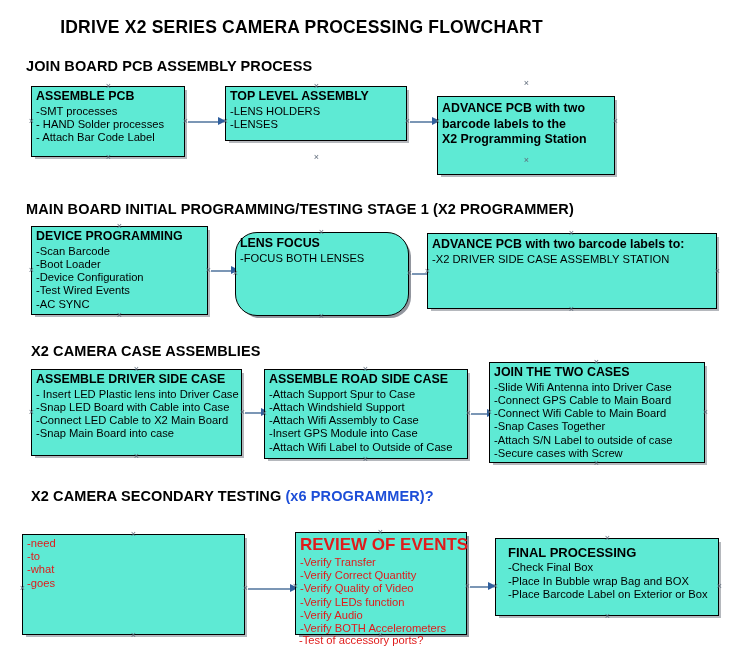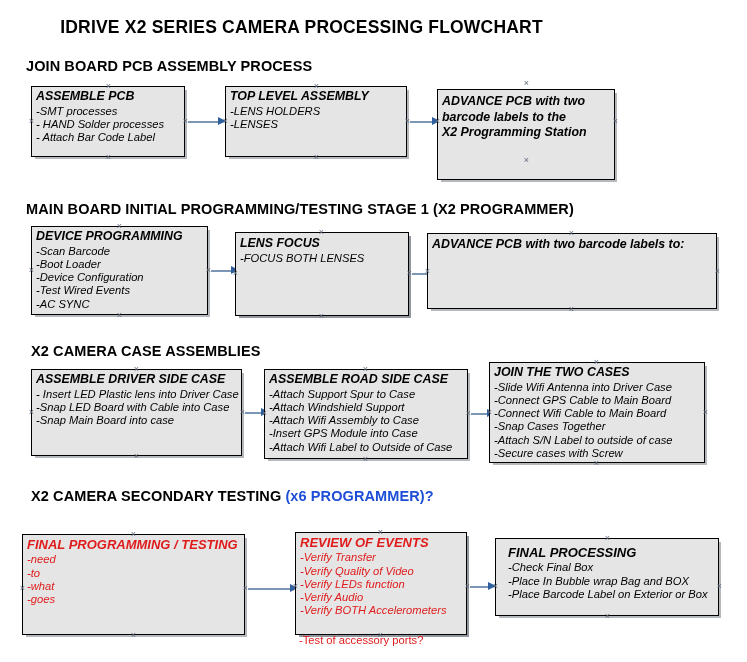--- a/index.html
+++ b/index.html
@@ -25,26 +25,25 @@
   .sec-head{
     position:absolute;
     font-size:14.5px;font-weight:bold;letter-spacing:.1px;
     white-space:nowrap;
   }
   .sec-head .red{color:#1d4ed8;}
 
   
   .box{
     position:absolute;
-    background:#e5e5e5;
+    background:#5eead4;
     border:1px solid #000;
     box-sizing:border-box;
     box-shadow:3px 3px 0 -1px rgba(120,125,135,.55);
     overflow:visible;
-    font-style:italic;
   }
   .box.thick{border:1px solid #000;box-shadow:3px 3px 0 -1px rgba(110,115,125,.75);}
   .box-inner{
     position:absolute;left:4px;top:2px;right:2px;
     line-height:1.18;
   }
   .b-title{
     font-size:12.4px;font-weight:bold;white-space:nowrap;
     padding-bottom:1px;
   }
@@ -100,38 +99,38 @@
   <div class="xh" style="left:105px;top:83px;"></div>
   <div class="xh" style="left:105px;top:154px;"></div>
   <div class="xh" style="left:28px;top:118px;"></div>
   <div class="xh" style="left:182px;top:118px;"></div>
 
   <div class="arrow" style="left:188px;top:117px;width:38px;">
     <div class="shaft"></div>
       <div class="head"></div>
   </div>
 
-  <div class="box" style="left:225px;top:86px;width:182px;height:71px;">
+  <div class="box" style="left:225px;top:86px;width:182px;height:55px;">
     <div class="box-inner">
       <div class="b-title">TOP LEVEL ASSEMBLY</div>
       <div class="b-line">-LENS HOLDERS</div>
       <div class="b-line">-LENSES</div>
     </div>
   </div>
   <div class="xh" style="left:313px;top:83px;"></div>
   <div class="xh" style="left:313px;top:154px;"></div>
   <div class="xh" style="left:222px;top:118px;"></div>
   <div class="xh" style="left:404px;top:118px;"></div>
 
   <div class="arrow" style="left:410px;top:117px;width:30px;">
     <div class="shaft"></div>
       <div class="head"></div>
   </div>
 
-  <div class="box" style="left:437px;top:89px;width:178px;height:91px;">
+  <div class="box" style="left:437px;top:96px;width:178px;height:79px;">
     <div class="box-inner" style="top:4px;">
       <div class="b-title">ADVANCE PCB with two</div>
       <div class="b-title">barcode labels to the</div>
       <div class="b-title"> X2 Programming Station</div>
     </div>
   </div>
   <div class="xh" style="left:523px;top:80px;"></div>
   <div class="xh" style="left:523px;top:157px;"></div>
   <div class="xh" style="left:434px;top:118px;"></div>
   <div class="xh" style="left:612px;top:118px;"></div>
@@ -153,55 +152,57 @@
   <div class="xh" style="left:116px;top:223px;"></div>
   <div class="xh" style="left:116px;top:312px;"></div>
   <div class="xh" style="left:28px;top:267px;"></div>
   <div class="xh" style="left:205px;top:267px;"></div>
 
   <div class="arrow" style="left:211px;top:266px;width:28px;">
     <div class="shaft"></div>
       <div class="head"></div>
   </div>
 
-  <div class="box thick" style="left:235px;top:232px;width:174px;height:84px;">
+  <div class="box thick" style="left:235px;top:232px;width:174px;height:84px;border-radius:22px;">
     <div class="box-inner" style="top:3px;">
       <div class="b-title">LENS FOCUS</div>
       <div class="b-line">-FOCUS BOTH LENSES</div>
     </div>
   </div>
   <div class="xh" style="left:318px;top:229px;"></div>
   <div class="xh" style="left:318px;top:313px;"></div>
   <div class="xh" style="left:232px;top:270px;"></div>
   <div class="xh" style="left:406px;top:270px;"></div>
 
   <div class="arrow" style="left:412px;top:269px;width:30px;">
     <div class="shaft"></div>
       <div class="head"></div>
   </div>
 
   <div class="box" style="left:427px;top:233px;width:290px;height:76px;">
     <div class="box-inner" style="top:3px;">
       <div class="b-title">ADVANCE PCB with two barcode labels to:</div>
+      <div class="b-line">-X2 DRIVER  SIDE  CASE  ASSEMBLY STATION</div>
     </div>
   </div>
   <div class="xh" style="left:568px;top:230px;"></div>
   <div class="xh" style="left:568px;top:306px;"></div>
   <div class="xh" style="left:424px;top:268px;"></div>
   <div class="xh" style="left:714px;top:268px;"></div>
 
   <div class="sec-head" style="left:31px;top:343px;">
     <span>X2 CAMERA CASE ASSEMBLIES</span>
   </div>
 
   <div class="box" style="left:31px;top:369px;width:211px;height:87px;">
     <div class="box-inner">
       <div class="b-title">ASSEMBLE DRIVER SIDE CASE</div>
       <div class="b-line">- Insert LED Plastic lens into Driver Case</div>
       <div class="b-line">-Snap LED Board with Cable into Case</div>
+      <div class="b-line">-Connect LED Cable to X2 Main Board</div>
       <div class="b-line">-Snap Main Board into case</div>
     </div>
   </div>
   <div class="xh" style="left:133px;top:366px;"></div>
   <div class="xh" style="left:133px;top:453px;"></div>
   <div class="xh" style="left:28px;top:409px;"></div>
   <div class="xh" style="left:239px;top:409px;"></div>
 
   <div class="arrow" style="left:245px;top:408px;width:24px;">
     <div class="shaft"></div>
@@ -243,41 +244,41 @@
   <div class="xh" style="left:593px;top:460px;"></div>
   <div class="xh" style="left:486px;top:409px;"></div>
   <div class="xh" style="left:702px;top:409px;"></div>
 
   <div class="sec-head" style="left:31px;top:488px;">
     <span>X2 CAMERA SECONDARY TESTING </span><span class="red">(x6 PROGRAMMER)?</span>
   </div>
 
   <div class="box red" style="left:22px;top:534px;width:223px;height:101px;">
     <div class="box-inner">
-      <div class="b-title" style="font-size:13px;">FINAL PROGRAMMING / TESTING</div>
       <div class="b-line">-need</div>
       <div class="b-line">-to</div>
       <div class="b-line">-what</div>
       <div class="b-line">-goes</div>
     </div>
   </div>
   <div class="xh" style="left:130px;top:531px;"></div>
   <div class="xh" style="left:130px;top:632px;"></div>
   <div class="xh" style="left:19px;top:585px;"></div>
   <div class="xh" style="left:242px;top:585px;"></div>
 
   <div class="arrow" style="left:248px;top:584px;width:50px;">
     <div class="shaft"></div>
       <div class="head"></div>
   </div>
 
   <div class="box thick red" style="left:295px;top:532px;width:172px;height:103px;">
     <div class="box-inner">
-      <div class="b-title" style="font-size:13px;">REVIEW OF EVENTS</div>
+      <div class="b-title" style="font-size:17px;">REVIEW OF EVENTS</div>
       <div class="b-line">-Verify Transfer</div>
+      <div class="b-line">-Verify Correct Quantity</div>
       <div class="b-line">-Verify Quality of Video</div>
       <div class="b-line">-Verify LEDs function</div>
       <div class="b-line">-Verify Audio</div>
       <div class="b-line">-Verify BOTH Accelerometers</div>
     </div>
   </div>
   <div class="overflow-line" style="left:299px;top:634px;">-Test of accessory ports?</div>
   <div class="xh" style="left:377px;top:529px;"></div>
   <div class="xh" style="left:377px;top:632px;"></div>
   <div class="xh" style="left:292px;top:583px;"></div>

